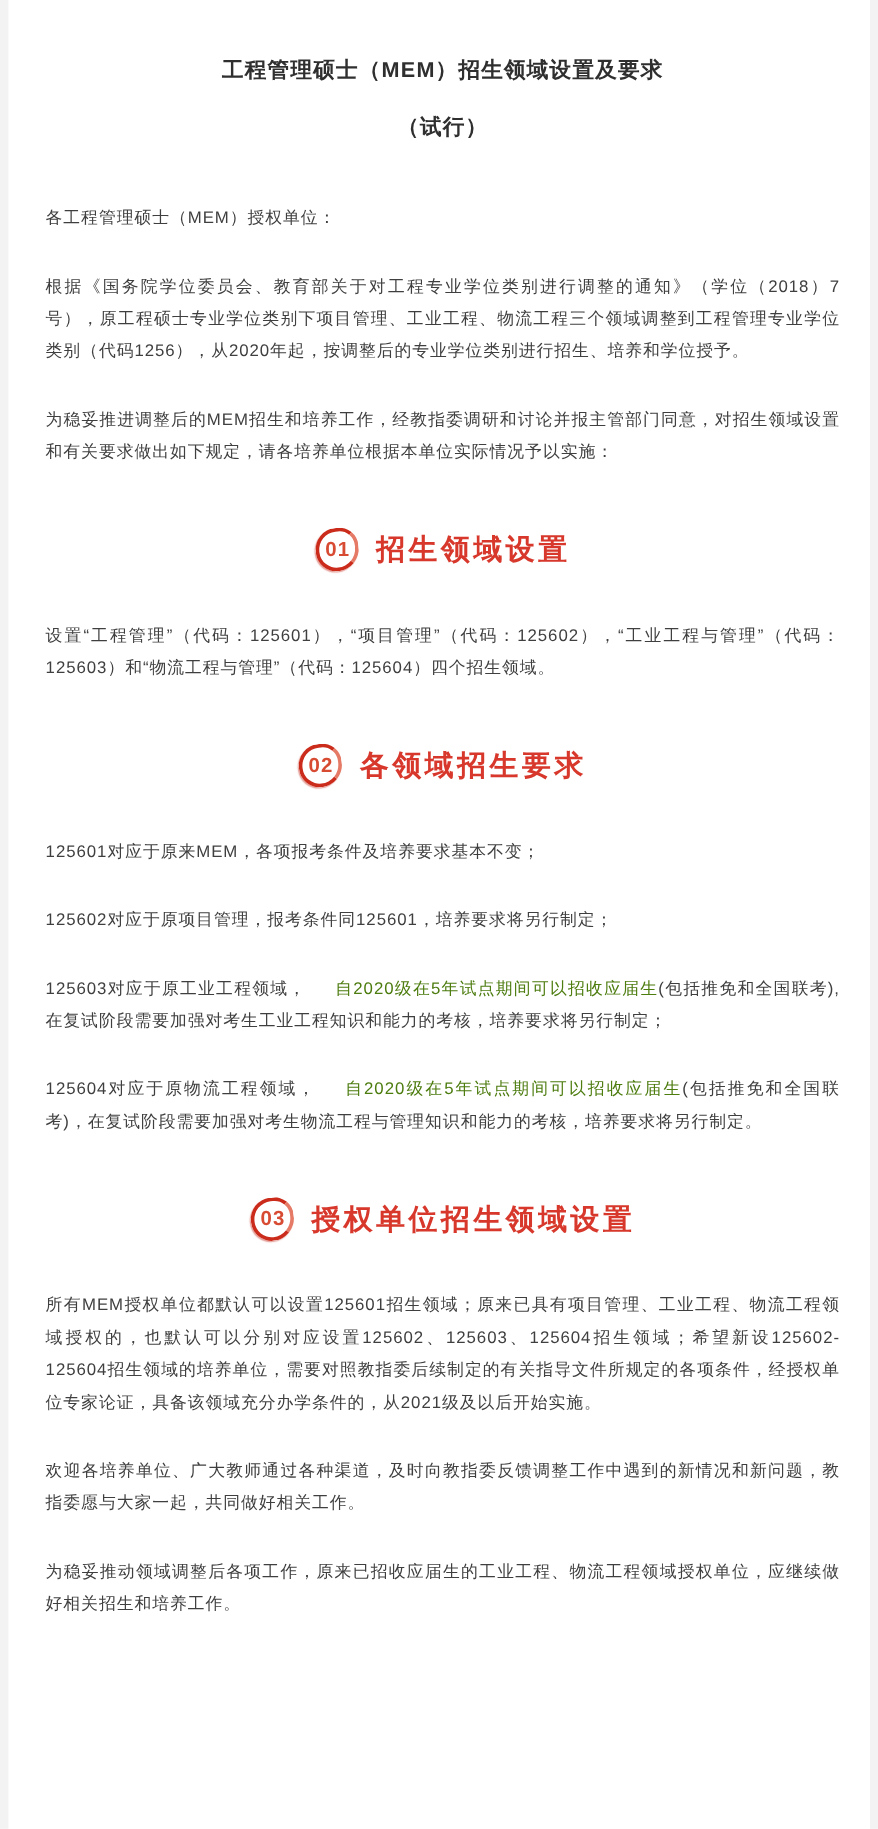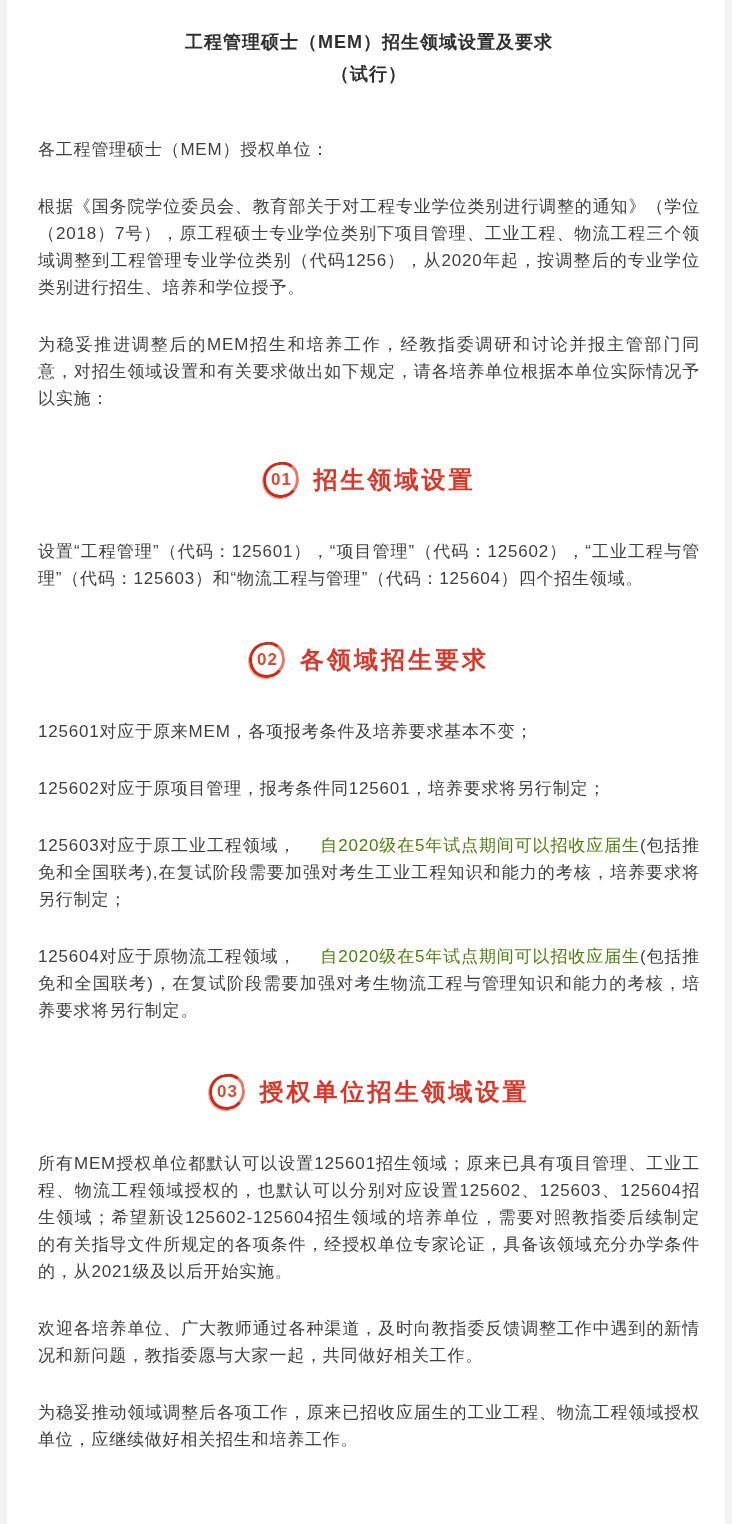--- a/index.html
+++ b/index.html
@@ -12,21 +12,21 @@
   }
   .edge{position:absolute;top:0;bottom:0;width:7px;background:#f3f3f3;}
   .edge-left{left:0;}
   .edge-right{right:0;}
   .content{
     position:relative;
     padding:26px 32px 0 38px;
     color:#3f3f3f;
   }
   .title{
-    margin:0;
+    margin:16px;
     font-size:18px;
     line-height:32px;
     font-weight:bold;
     color:#2f2f2f;
     text-align:center;
     letter-spacing:1px;
   }
   .subtitle{
     font-size:18px;
     line-height:32px;
@@ -39,21 +39,21 @@
     margin-top:24px;
     font-size:17px;
     line-height:27px;
     font-weight:bold;
     color:#2f2f2f;
     text-align:right;
     letter-spacing:0.5px;
   }
   p.body{
     margin:30px 0 0 0;
-    font-size:17px;
+    font-size:14px;
     line-height:27px;
     color:#3f3f3f;
     text-align:justify;
     text-align-last:left;
     letter-spacing:0.8px;
   }
   .salutation{margin-top:46px !important;}
   .after-head{margin-top:36px !important;}
   .orange{color:#4d7c0f;margin-left:24px;}
   .sec-head{

